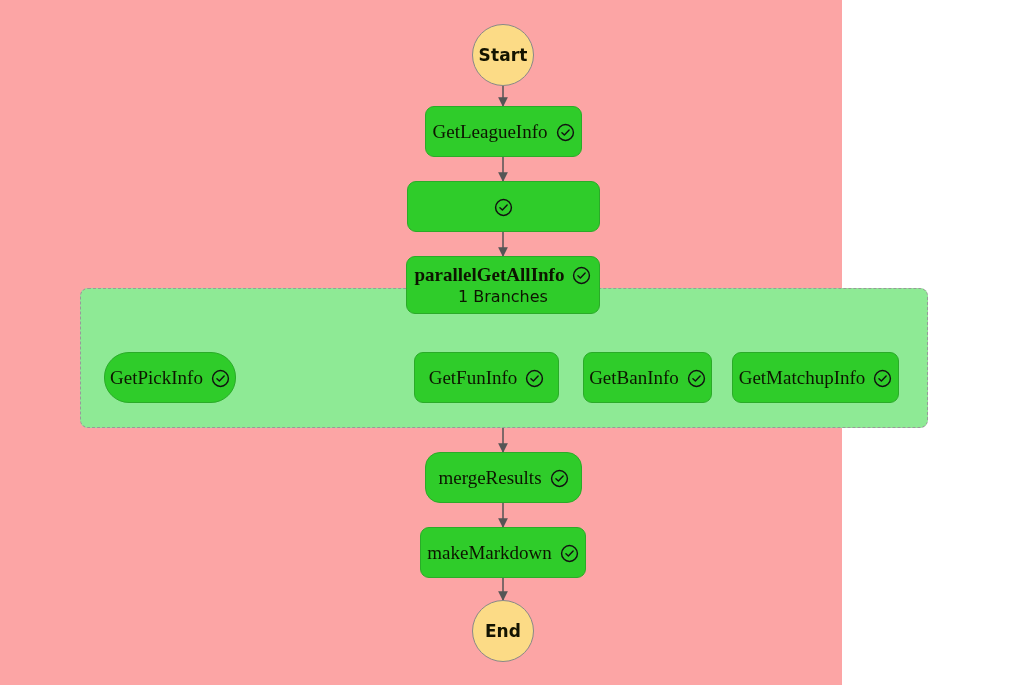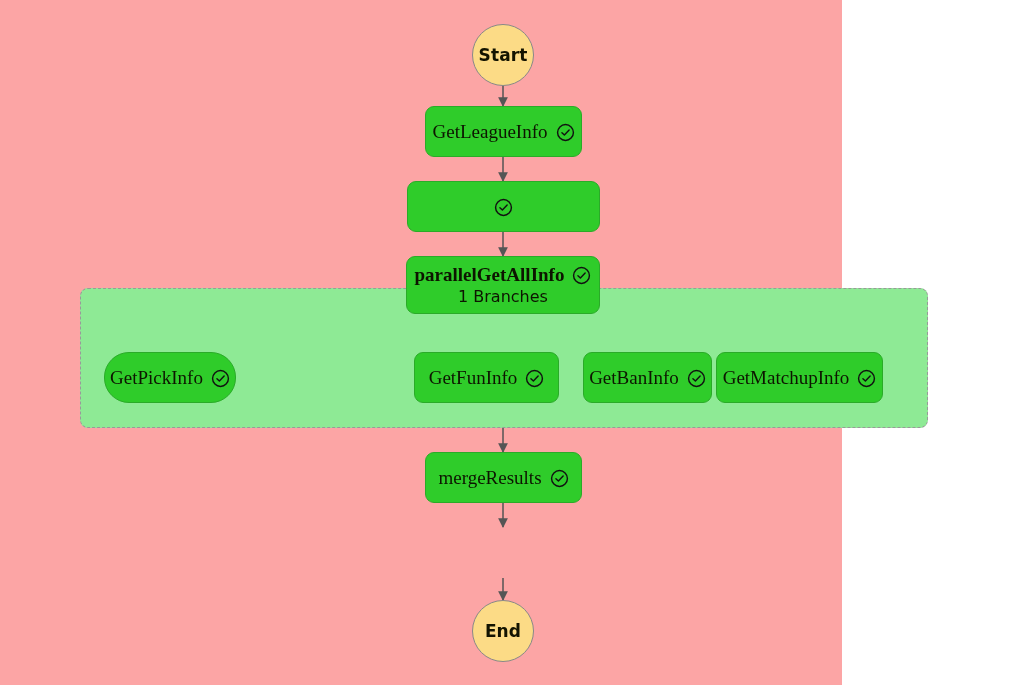--- a/index.html
+++ b/index.html
@@ -220,46 +220,59 @@
         <span class="check-icon">
           <svg viewBox="0 0 24 24">
               <circle cx="12" cy="12" r="10" fill="none" stroke="#111" stroke-width="1.8"></circle>
               <path d="M7.5 12.2 L10.6 15.2 L16.6 8.9" fill="none" stroke="#111" stroke-width="1.8" stroke-linecap="round" stroke-linejoin="round"></path>
             </svg>
         </span>
       </div>
     </div>
   </div>
 
-  <div class="node" style="left:716px; top:352px; width:167px; height:51px;">
+  <div class="node" style="left:732px; top:352px; width:167px; height:51px;">
     <div class="label-wrap">
       <div class="row">
         <span class="title">GetMatchupInfo</span>
         <span class="check-icon">
           <svg viewBox="0 0 24 24">
               <circle cx="12" cy="12" r="10" fill="none" stroke="#111" stroke-width="1.8"></circle>
               <path d="M7.5 12.2 L10.6 15.2 L16.6 8.9" fill="none" stroke="#111" stroke-width="1.8" stroke-linecap="round" stroke-linejoin="round"></path>
             </svg>
         </span>
       </div>
     </div>
   </div>
 
-  <div class="node" style="left:425px; top:452px; width:157px; height:51px;">
+  <div class="node" style="left:425px; top:452px; width:157px; height:51px;border-radius:15px;">
     <div class="label-wrap">
       <div class="row">
         <span class="title">mergeResults</span>
         <span class="check-icon">
           <svg viewBox="0 0 24 24">
               <circle cx="12" cy="12" r="10" fill="none" stroke="#111" stroke-width="1.8"></circle>
               <path d="M7.5 12.2 L10.6 15.2 L16.6 8.9" fill="none" stroke="#111" stroke-width="1.8" stroke-linecap="round" stroke-linejoin="round"></path>
             </svg>
         </span>
       </div>
     </div>
   </div>
 
+  <div class="node" style="left:420px; top:527px; width:166px; height:51px;">
+    <div class="label-wrap">
+      <div class="row">
+        <span class="title">makeMarkdown</span>
+        <span class="check-icon">
+          <svg viewBox="0 0 24 24">
+              <circle cx="12" cy="12" r="10" fill="none" stroke="#111" stroke-width="1.8"></circle>
+              <path d="M7.5 12.2 L10.6 15.2 L16.6 8.9" fill="none" stroke="#111" stroke-width="1.8" stroke-linecap="round" stroke-linejoin="round"></path>
+            </svg>
+        </span>
+      </div>
+    </div>
+  </div>
 
   <div class="terminal" style="left:472px; top:600px; width:62px; height:62px;">
     <span>End</span>
   </div>
 
 </div>
 
 </body></html>

